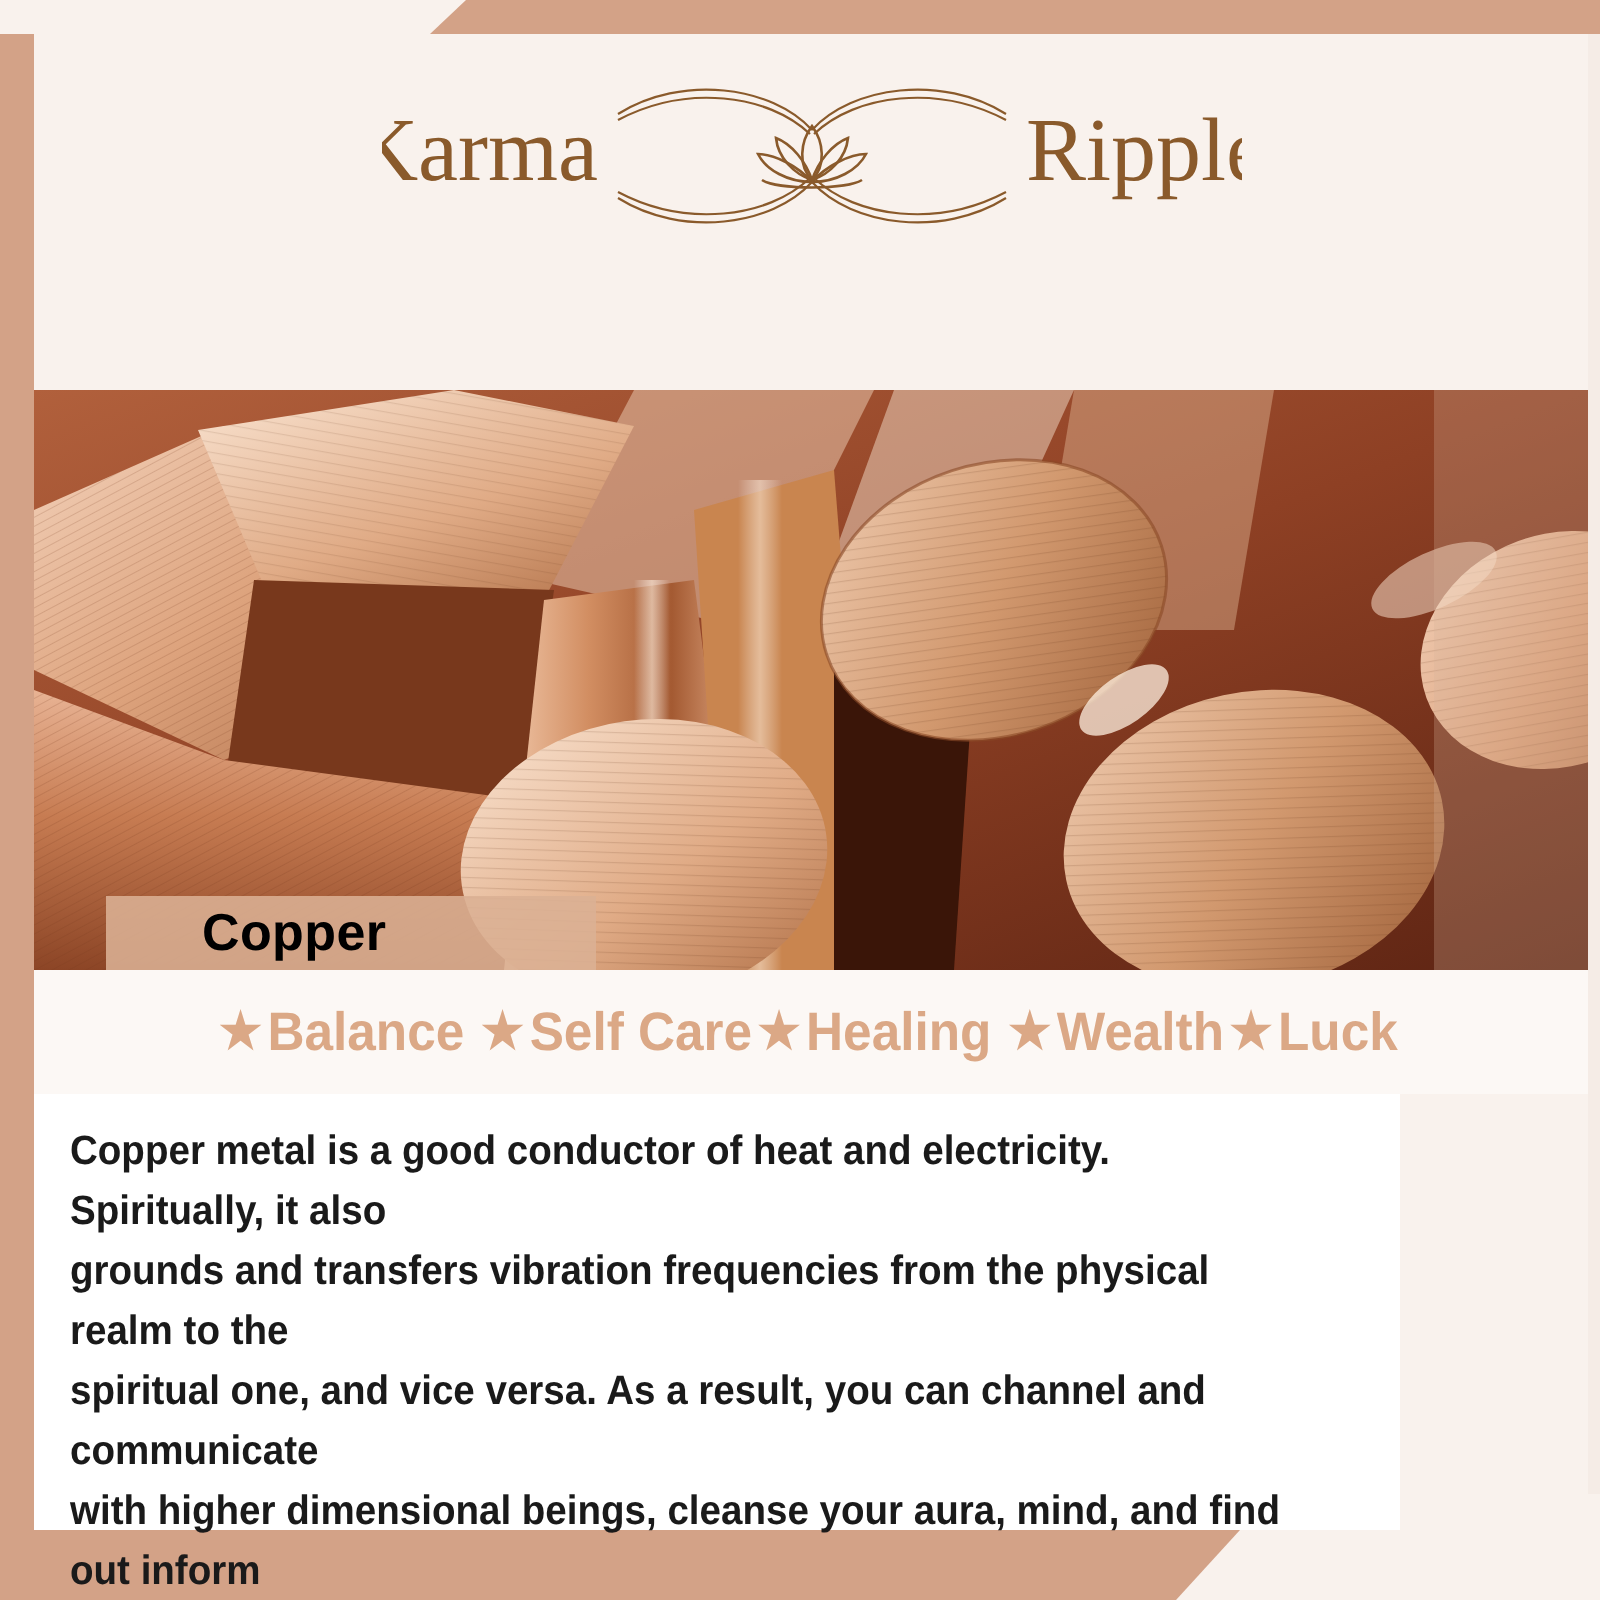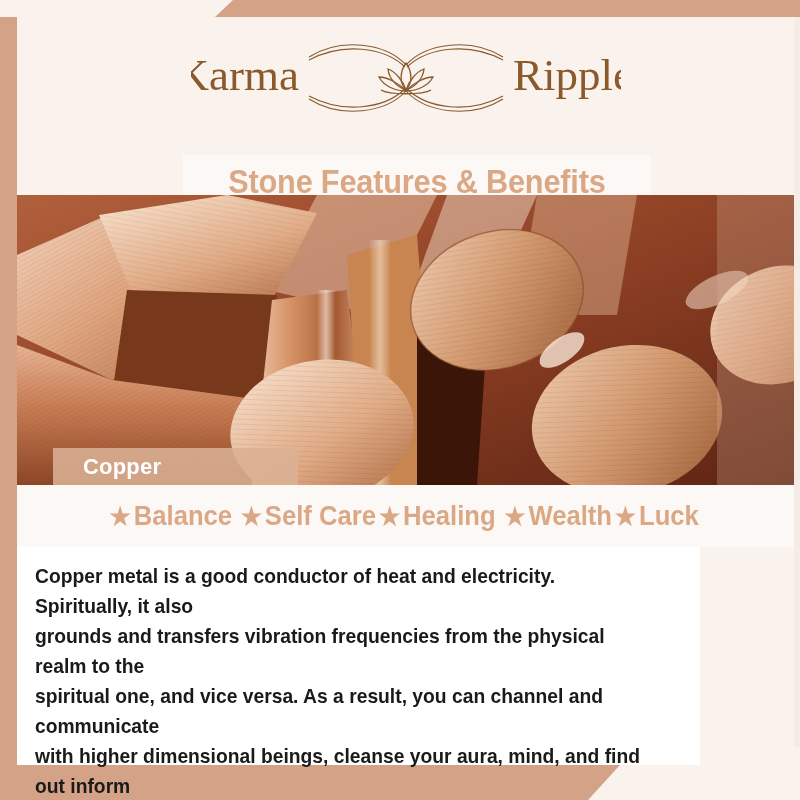--- a/index.html
+++ b/index.html
@@ -70,25 +70,25 @@
     background:#c2704a;
   }
   .photo svg{display:block;width:100%;height:100%;}
 
   .caption-bar{
     position:absolute;left:36px;bottom:0;width:245px;height:37px;
     background:rgba(219,176,148,0.88);
     display:flex;align-items:center;
   }
   .caption-text{
-    color:#ffffff;
-    font-weight:bold;
-    font-size:22px;
+    color:#000000;
+    font-weight:bold;
+    font-size:26px;
     letter-spacing:0.2px;
-    margin-left:30px;
+    margin-left:48px;
   }
 
   
   .benefits{
     position:absolute;left:17px;top:485px;width:777px;height:62px;
     background:#fcf8f5;
     display:flex;align-items:center;justify-content:center;
   }
   .benefits-inner{
     display:flex;align-items:center;
@@ -150,23 +150,20 @@
           <path d="M215 55 C224 52, 232 44, 233 34 C225 37, 218 46, 215 55 Z"></path>
           <path d="M215 56 C203 56, 192 50, 188 42 C196 42, 208 48, 215 56 Z"></path>
           <path d="M215 56 C227 56, 238 50, 242 42 C234 42, 222 48, 215 56 Z"></path>
           <path d="M190 55 C198 60, 232 60, 240 55"></path>
         </g>
         <text x="108" y="55" text-anchor="end" font-family="'Liberation Serif', serif" font-size="45" fill="#8a5a2b">Karma</text>
         <text x="322" y="55" text-anchor="start" font-family="'Liberation Serif', serif" font-size="45" fill="#8a5a2b">Ripple</text>
       </svg>
     </div>
 
-    <div class="title-banner">
-      <div class="title-text">Stone Features &amp; Benefits</div>
-    </div>
   </div>
 
   <div class="photo">
     <svg viewBox="0 0 777 290" preserveAspectRatio="none">
       <defs>
         <linearGradient id="bg1" x1="0" y1="0" x2="1" y2="1">
           <stop offset="0" stop-color="#b1603c"></stop>
           <stop offset="0.5" stop-color="#8e4024"></stop>
           <stop offset="1" stop-color="#5d2413"></stop>
         </linearGradient>

